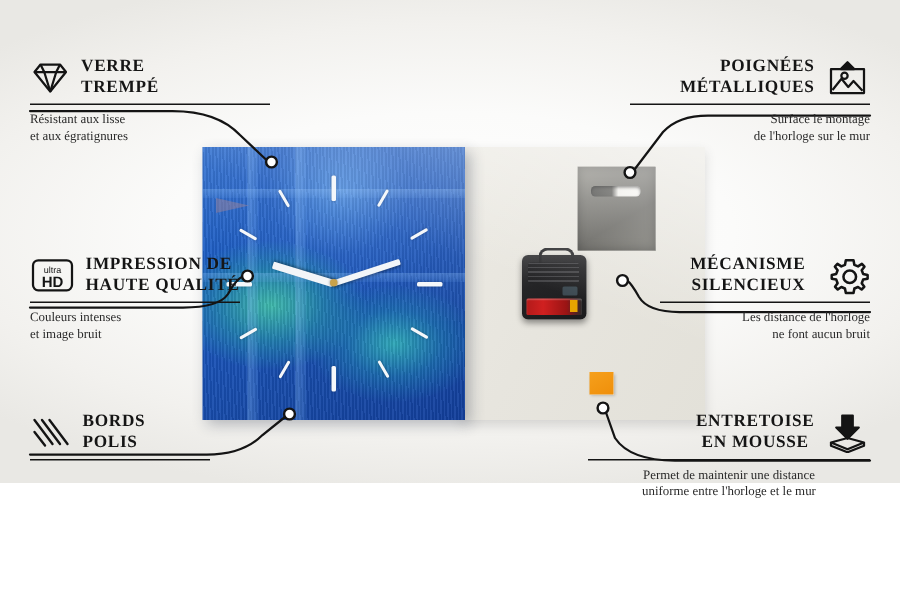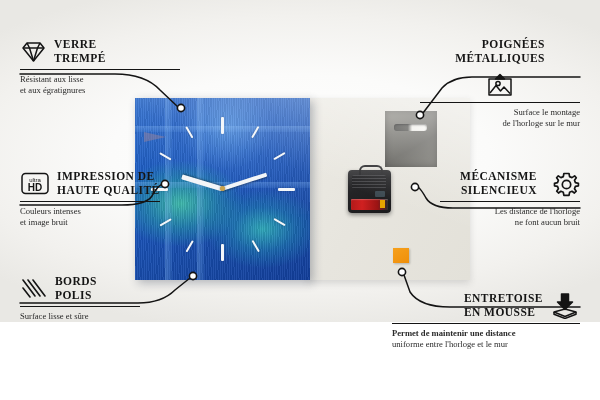--- a/index.html
+++ b/index.html
@@ -234,25 +234,24 @@
           <path d="M13,3 L25,19"></path>
             <path d="M3,11 L10,20"></path>
         </g>
       </svg>
       <div>
         <div class="ctitle">BORDS</div>
         <div class="ctitle">POLIS</div>
       </div>
     </div>
     <div class="rule" style="margin-top:4px;width:120px;"></div>
-    <div class="cdesc" style="margin-top:4px;">Surface lisse et sûre</div>
   </div>
 
   <div class="callout" style="left:420px;top:38px;width:160px;text-align:right;">
-    <div class="head" style="justify-content:flex-end;flex-direction:column;">
+    <div class="head" style="justify-content:flex-end;">
       <div>
         <div class="ctitle">POIGNÉES</div>
         <div class="ctitle">MÉTALLIQUES</div>
       </div>
       <svg class="ico" width="30" height="26" viewBox="0 0 30 26">
         <g fill="none" stroke="#141414" stroke-width="1.5" stroke-linejoin="round">
           <path d="M15,2.5 L10.5,7 L19.5,7 Z" fill="#141414"></path>
           <rect x="4" y="7" width="22" height="16"></rect>
           <path d="M5,21 L11,13.5 L15.5,19 L19,15 L25,21.5"></path>
           <circle cx="13" cy="11.5" r="2.1"></circle>
@@ -279,32 +278,32 @@
                    L4.5,11.6 L5.4,9.2 L3.6,6.8 L5.3,4.9 L7.9,6.6 L10.3,5.6 L10.9,2.5 Z"></path>
           <circle cx="13.5" cy="13.5" r="4.2"></circle>
         </g>
       </svg>
     </div>
     <div class="rule" style="margin-top:4px;width:140px;margin-left:auto;"></div>
     <div class="cdesc" style="margin-top:4px;">Les distance de l'horloge</div>
     <div class="cdesc">ne font aucun bruit</div>
   </div>
 
-  <div class="callout" style="left:392px;top:292px;width:188px;text-align:left;">
+  <div class="callout" style="left:392px;top:275px;width:188px;text-align:center;">
     <div class="head" style="justify-content:flex-end;">
       <div>
         <div class="ctitle">ENTRETOISE</div>
         <div class="ctitle">EN MOUSSE</div>
       </div>
       <svg class="ico" width="30" height="27" viewBox="0 0 30 27">
         <g fill="none" stroke="#141414" stroke-width="1.5" stroke-linejoin="round">
           <path d="M11.5,2 L18.5,2 L18.5,10 L22.5,10 L15,17.5 L7.5,10 L11.5,10 Z" fill="#141414"></path>
           <path d="M15,17 L26,20 L15,24.5 L4,20 Z"></path>
           <path d="M4,20 L4,22.2 L15,26.5 L26,22.2 L26,20"></path>
         </g>
       </svg>
     </div>
     <div class="rule" style="margin-top:4px;width:188px;margin-left:auto;"></div>
-    <div class="cdesc" style="margin-top:4px;font-weight:bold;">Permet de maintenir une distance</div>
+    <div class="cdesc" style="margin-top:4px;">Permet de maintenir une distance</div>
     <div class="cdesc">uniforme entre l'horloge et le mur</div>
   </div>
 
 </div>
 
 </body></html>

